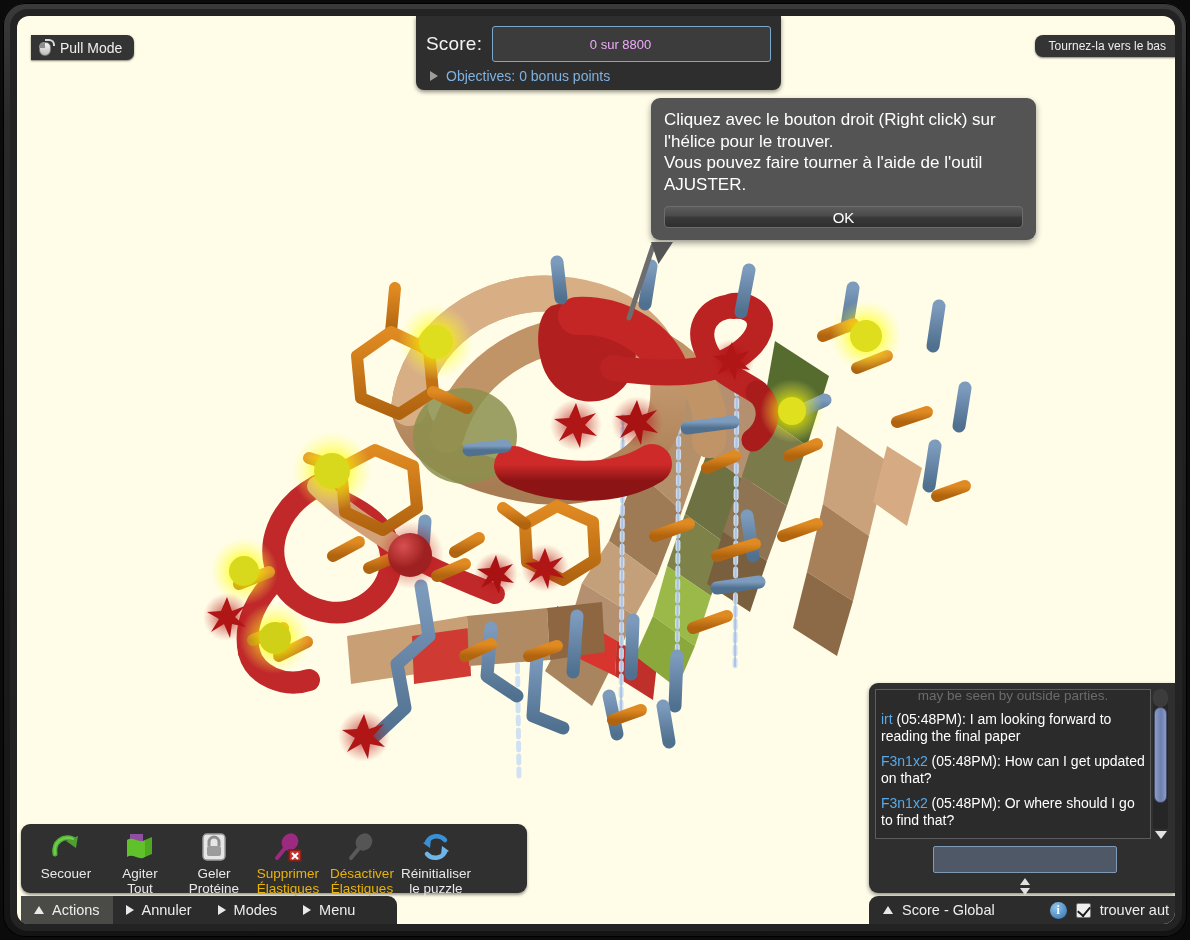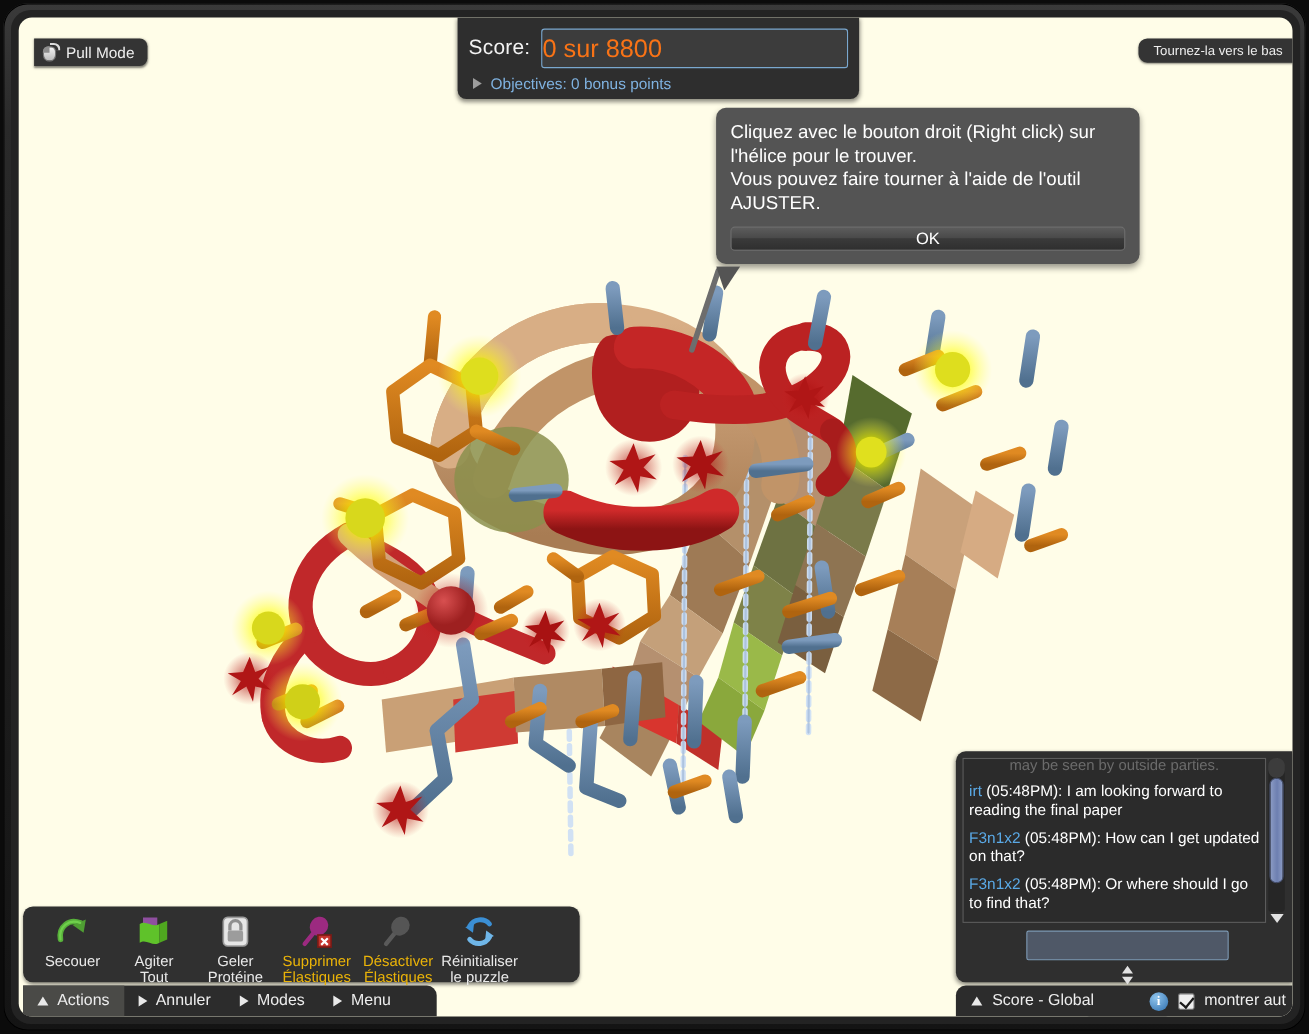--- a/index.html
+++ b/index.html
@@ -88,23 +88,23 @@
     box-shadow:0 2px 4px rgba(0,0,0,.45);
     z-index:35;
   }
   .score-row{display:flex;align-items:center;gap:10px;}
   .score-label{color:#f2f2f2;font-size:19px;letter-spacing:.2px;}
   .score-box{
     flex:1;height:36px;
     background:#3c3c3c;
     border:1px solid #7aa8cf;
     border-radius:3px;
-    display:flex;align-items:center;justify-content:flex-start;
+    display:flex;align-items:center;justify-content:center;
     padding-right:22px;box-sizing:border-box;
-    color:#f97316;font-size:23px;
+    color:#f0abfc;font-size:13px;
   }
   .objectives{
     margin-top:6px;display:flex;align-items:center;gap:8px;
     padding-left:4px;
   }
   .tri-right{
     width:0;height:0;border-left:8px solid #9d9d9d;
     border-top:5px solid transparent;border-bottom:5px solid transparent;
   }
   .objectives-text{color:#7fb2e0;font-size:14px;}
@@ -711,18 +711,18 @@
           </span>
         </div>
       </div>
 
       <div class="chat-status">
         <span class="tri-up"></span>
         <span>Score - Global</span>
         <span style="flex:1"></span>
         <span class="info-ic">i</span>
         <span class="cb"></span>
-        <span style="padding-right:6px">montrer aut</span>
+        <span style="padding-right:6px">trouver aut</span>
       </div>
 
     </div>
   </div>
 </div>
 
 </body></html>

